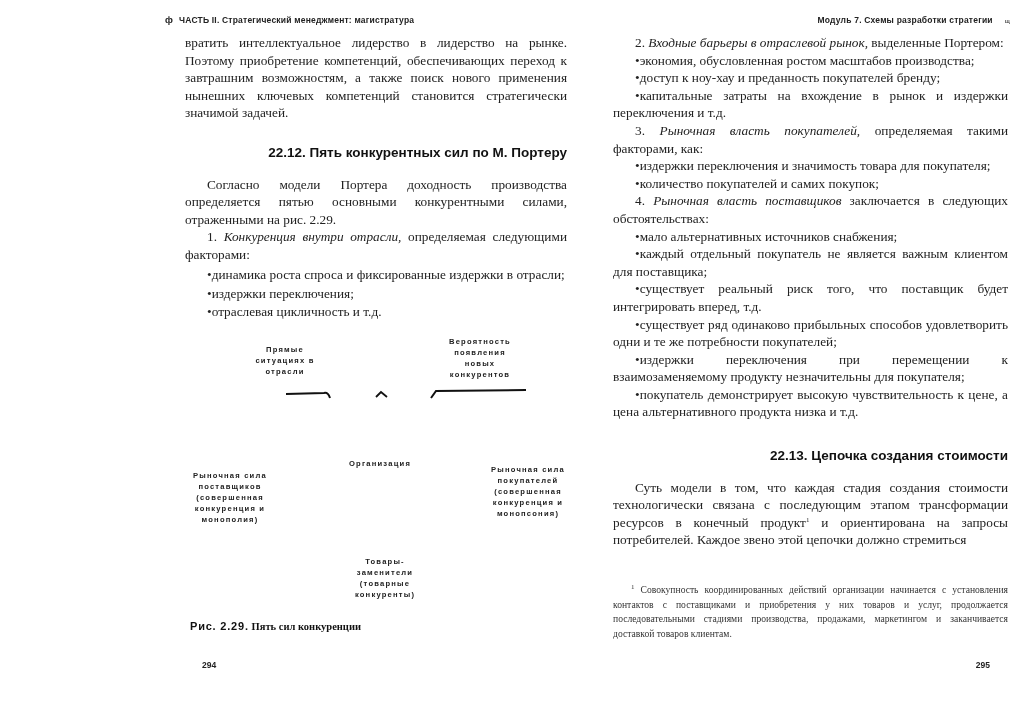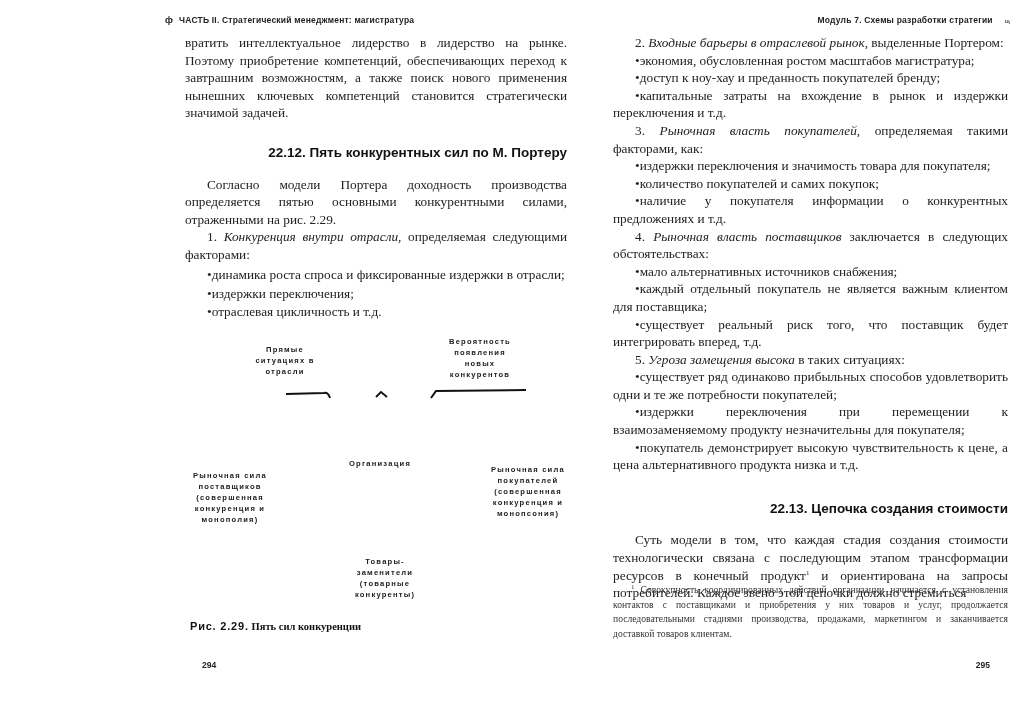--- a/index.html
+++ b/index.html
@@ -148,47 +148,41 @@
     <span>Модуль 7. Схемы разработки стратегии</span><span class="rh-glyph-right">щ</span>
   </div>
 
   <div class="right-col body-text">
 
     <p class="para indent">
       <span>2.</span>
       <i>Входные барьеры в отраслевой рынок,</i>
       <span>выделенные Портером:</span>
     </p>
-    <p class="para" style="text-indent:22px"><span class="dot">•</span><span>экономия, обусловленная ростом масштабов магистратура;</span></p>
+    <p class="para" style="text-indent:22px"><span class="dot">•</span><span>экономия, обусловленная ростом масштабов производства;</span></p>
     <p class="para" style="text-indent:22px"><span class="dot">•</span><span>доступ к ноу-хау и преданность покупателей бренду;</span></p>
     <p class="para" style="text-indent:22px"><span class="dot">•</span><span>капитальные затраты на вхождение в рынок и издержки переключения и т.д.</span></p>
 
     <p class="para indent">
       <span>3.</span>
       <i>Рыночная власть покупателей,</i>
       <span>определяемая такими факторами, как:</span>
     </p>
     <p class="para" style="text-indent:22px"><span class="dot">•</span><span>издержки переключения и значимость товара для покупателя;</span></p>
     <p class="para" style="text-indent:22px"><span class="dot">•</span><span>количество покупателей и самих покупок;</span></p>
-    <p class="para" style="text-indent:22px"><span class="dot">•</span><span>наличие у покупателя информации о конкурентных предложениях и т.д.</span></p>
 
     <p class="para indent">
       <span>4.</span>
       <i>Рыночная власть поставщиков</i>
       <span>заключается в следующих обстоятельствах:</span>
     </p>
     <p class="para" style="text-indent:22px"><span class="dot">•</span><span>мало альтернативных источников снабжения;</span></p>
     <p class="para" style="text-indent:22px"><span class="dot">•</span><span>каждый отдельный покупатель не является важным клиентом для поставщика;</span></p>
     <p class="para" style="text-indent:22px"><span class="dot">•</span><span>существует реальный риск того, что поставщик будет интегрировать вперед, т.д.</span></p>
 
-    <p class="para indent">
-      <span>5.</span>
-      <i>Угроза замещения высока</i>
-      <span>в таких ситуациях:</span>
-    </p>
     <p class="para" style="text-indent:22px"><span class="dot">•</span><span>существует ряд одинаково прибыльных способов удовлетворить одни и те же потребности покупателей;</span></p>
     <p class="para" style="text-indent:22px"><span class="dot">•</span><span>издержки переключения при перемещении к взаимозаменяемому продукту незначительны для покупателя;</span></p>
     <p class="para" style="text-indent:22px"><span class="dot">•</span><span>покупатель демонстрирует высокую чувствительность к цене, а цена альтернативного продукта низка и т.д.</span></p>
 
     <div style="height:26px"></div>
     <h2 class="section-title">22.13. Цепочка создания стоимости</h2>
     <div style="height:14px"></div>
 
     <p class="para indent">
       <span>Суть модели в том, что каждая стадия создания стоимости технологически связана с последующим этапом трансформации ресурсов в конечный продукт</span><sup>1</sup><span> и ориентирована на запросы потребителей. Каждое звено этой цепочки должно стремиться</span>

